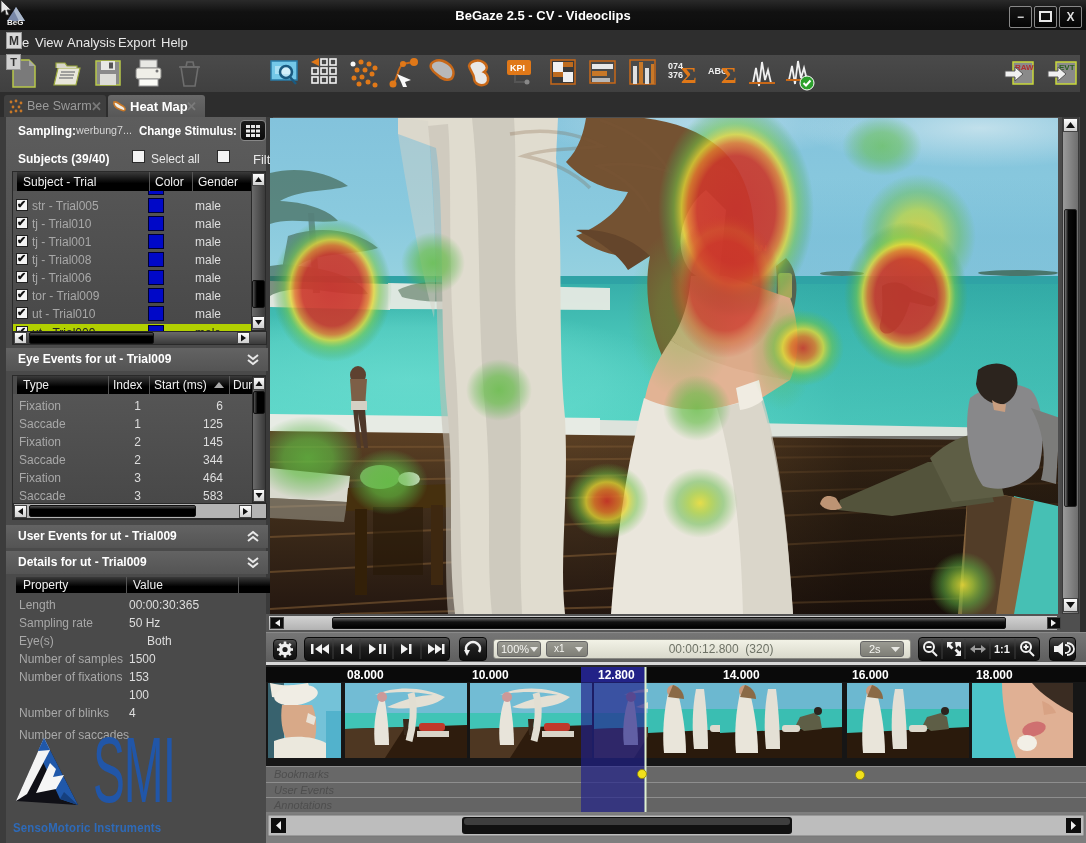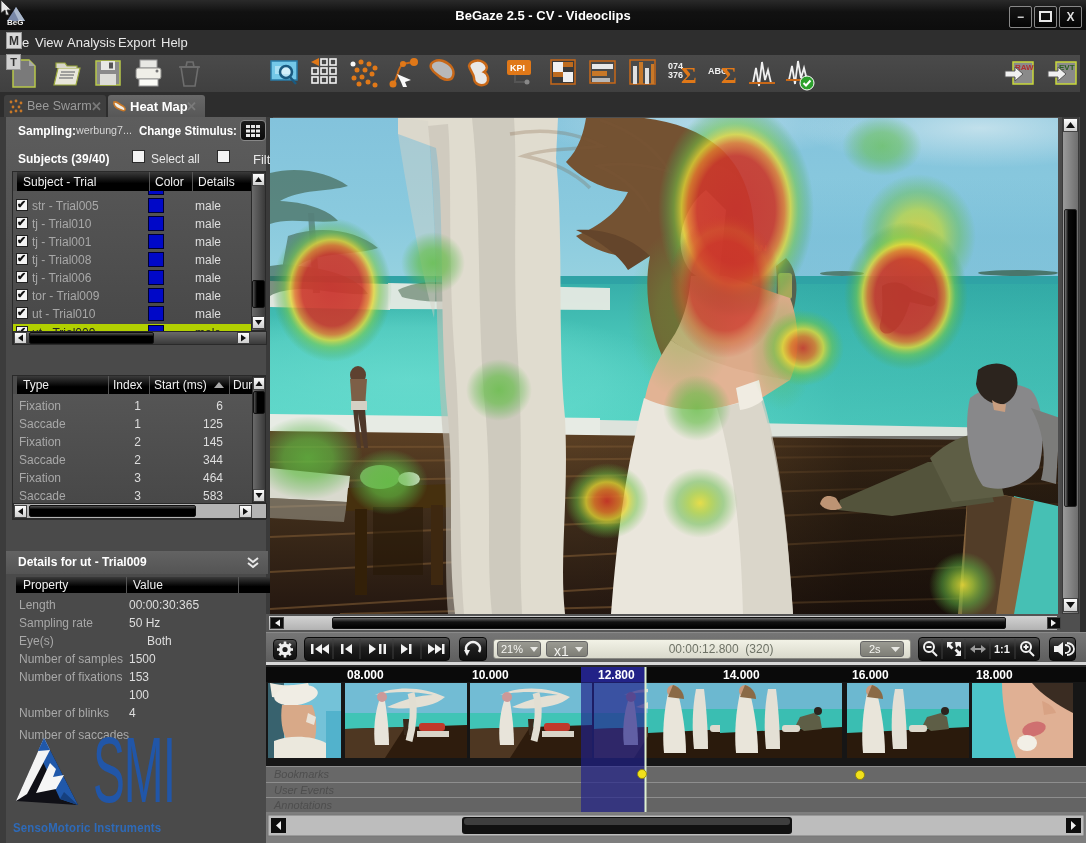--- a/index.html
+++ b/index.html
@@ -302,21 +302,21 @@
     <div class="abs" style="left:15px;top:35px;color:#fff;font-size:12px;font-weight:bold;">Subjects (39/40)</div>
     <div class="abs" style="left:129px;top:33px;width:13px;height:13px;background:#f2f2f2;border:1px solid #2a2a2a;"></div>
     <div class="abs" style="left:148px;top:35px;color:#e8e8e8;font-size:12px;">Select all</div>
     <div class="abs" style="left:214px;top:33px;width:13px;height:13px;background:#f2f2f2;border:1px solid #2a2a2a;"></div>
     <div class="abs" style="left:250px;top:35px;color:#e8e8e8;font-size:13px;">Filter</div>
 
     <div class="tbl" style="left:9px;top:54px;width:254px;height:174px;">
       <div class="tblhead" style="width:238px;height:19px;">
         <span style="position:absolute;left:6px;top:3px;">Subject - Trial</span>
         <span style="position:absolute;left:138px;top:3px;">Color</span>
-        <span style="position:absolute;left:181px;top:3px;">Details</span>
+        <span style="position:absolute;left:181px;top:3px;">Gender</span>
         <div style="position:absolute;left:132px;top:0;width:1px;height:19px;background:#555;"></div>
         <div style="position:absolute;left:175px;top:0;width:1px;height:19px;background:#555;"></div>
       </div>
       <div id="subrows" class="abs" style="left:0;top:19px;width:238px;height:141px;background:linear-gradient(#555,#484848);overflow:hidden;">
         <div class="colorbar" style="left:135px;top:-10px;height:14px;"></div>
         <div class="cb" style="left:3px;top:8px;"></div>
           <div class="grayrow" style="left:19px;top:8px;">str - Trial005</div>
           <div class="colorbar" style="left:135px;top:7px;"></div>
           <div class="whiterow" style="left:182px;top:8px;">male</div>
         <div class="cb" style="left:3px;top:26px;"></div>
@@ -370,20 +370,27 @@
           </svg>
         </div>
       <div class="sthumbh" style="left:16px;top:160px;width:125px;height:12px;"></div>
       <div class="sbtn" style="left:224px;top:160px;width:13px;height:12px;">
           <svg width="11" height="10">
             <path d="M8 5 L3 1.5 L3 8.5 Z" fill="#111"></path>
           </svg>
         </div>
     </div>
 
+    <div class="seccap" style="top:231px;height:23px;">
+        <span style="position:absolute;left:12px;top:4px;">Eye Events for ut - Trial009</span>
+      <svg style="position:absolute;left:240px;top:5px;" width="14" height="14">
+          <path d="M2 2 L7 6 L12 2" stroke="#e8e8e8" stroke-width="2" fill="none"></path>
+          <path d="M2 7 L7 11 L12 7" stroke="#e8e8e8" stroke-width="2" fill="none"></path>
+        </svg>
+    </div>
 
     <div class="tbl" style="left:9px;top:258px;width:254px;height:145px;">
       <div class="tblhead" style="width:239px;height:18px;">
         <span style="position:absolute;left:6px;top:2px;">Type</span>
         <span style="position:absolute;left:96px;top:2px;">Index</span>
         <span style="position:absolute;left:137px;top:2px;">Start (ms)</span>
         <svg style="position:absolute;left:196px;top:5px;" width="12" height="9">
             <path d="M6 1 L11 7 L1 7 Z" fill="#aaa"></path>
           </svg>
         <span style="position:absolute;left:216px;top:2px;">Dura</span>
@@ -430,20 +437,27 @@
           </svg>
         </div>
       <div class="sthumbh" style="left:16px;top:129px;width:167px;height:12px;"></div>
       <div class="sbtn" style="left:226px;top:129px;width:13px;height:13px;">
           <svg width="11" height="11">
             <path d="M8 5.5 L3 2 L3 9 Z" fill="#111"></path>
           </svg>
         </div>
     </div>
 
+    <div class="seccap" style="top:408px;height:23px;">
+        <span style="position:absolute;left:12px;top:4px;">User Events for ut - Trial009</span>
+      <svg style="position:absolute;left:240px;top:5px;" width="14" height="14">
+          <path d="M2 6 L7 2 L12 6" stroke="#e8e8e8" stroke-width="2" fill="none"></path>
+          <path d="M2 11 L7 7 L12 11" stroke="#e8e8e8" stroke-width="2" fill="none"></path>
+        </svg>
+    </div>
 
     <div class="seccap" style="top:434px;height:23px;">
         <span style="position:absolute;left:12px;top:4px;">Details for ut - Trial009</span>
       <svg style="position:absolute;left:240px;top:5px;" width="14" height="14">
           <path d="M2 2 L7 6 L12 2" stroke="#e8e8e8" stroke-width="2" fill="none"></path>
           <path d="M2 7 L7 11 L12 7" stroke="#e8e8e8" stroke-width="2" fill="none"></path>
         </svg>
     </div>
 
     <div class="tbl" style="left:9px;top:460px;width:254px;height:143px;border:none;background:transparent;">
@@ -775,26 +789,26 @@
       <svg width="26" height="22">
           <g transform="translate(13,11)">
             <path d="M-6,3 A7,6.5 0 1 1 6,3" stroke="#f2f2f2" stroke-width="2.6" fill="none"></path>
             <path d="M-9,1 L-3,1 L-6,7 Z" fill="#f2f2f2"></path>
           </g>
         </svg>
     </div>
 
     <div class="ltrack" style="left:227px;top:6px;width:418px;height:20px;"></div>
     <div class="abs" style="left:231px;top:8px;width:44px;height:16px;background:linear-gradient(#9a9a92,#7e7e76);border:1px solid #666;border-radius:3px;color:#f4f4f0;font-size:11px;">
-        <span style="position:absolute;left:3px;top:1px;">21%</span>
+        <span style="position:absolute;left:3px;top:1px;">100%</span>
         <svg style="position:absolute;right:2px;top:5px;" width="8" height="6">
           <path d="M0,0 L8,0 L4,5 Z" fill="#e8e8e4"></path>
         </svg>
       </div>
-    <div class="abs" style="left:280px;top:8px;width:42px;height:16px;background:linear-gradient(#9a9a92,#7e7e76);border:1px solid #666;border-radius:3px;color:#f4f4f0;font-size:14px;">
+    <div class="abs" style="left:280px;top:8px;width:42px;height:16px;background:linear-gradient(#9a9a92,#7e7e76);border:1px solid #666;border-radius:3px;color:#f4f4f0;font-size:10px;">
         <span style="position:absolute;left:7px;top:1px;">x1</span>
         <svg style="position:absolute;right:4px;top:5px;" width="8" height="6">
           <path d="M0,0 L8,0 L4,5 Z" fill="#e8e8e4"></path>
         </svg>
       </div>
     <div class="abs" style="left:340px;top:9px;width:230px;text-align:center;color:#6e7266;font-size:12px;">00:00:12.800&nbsp; (320)</div>
     <div class="abs" style="left:594px;top:8px;width:44px;height:16px;background:linear-gradient(#9a9a92,#7e7e76);border:1px solid #666;border-radius:3px;color:#f4f4f0;font-size:11px;">
         <span style="position:absolute;left:8px;top:1px;">2s</span>
         <svg style="position:absolute;right:3px;top:5px;" width="9" height="6">
           <path d="M0,0 L9,0 L4.5,5 Z" fill="#e8e8e4"></path>

